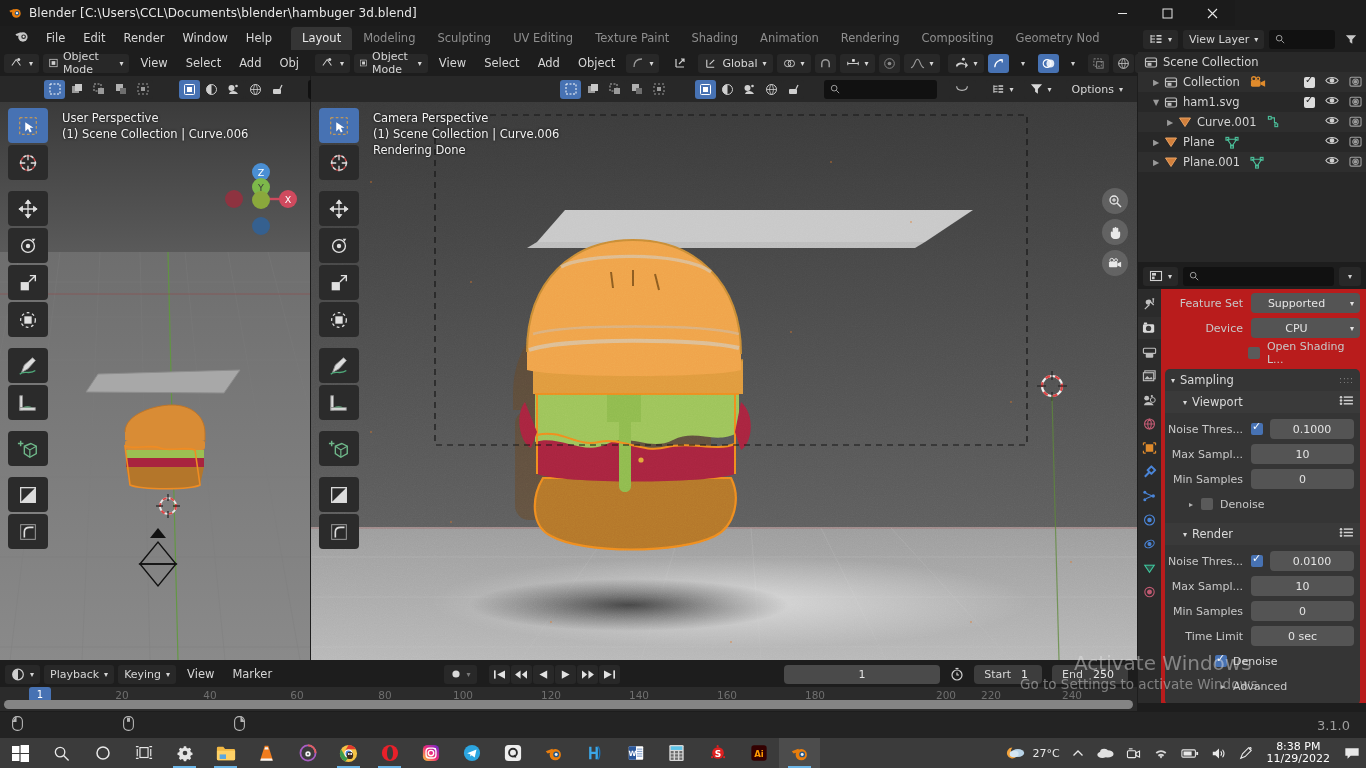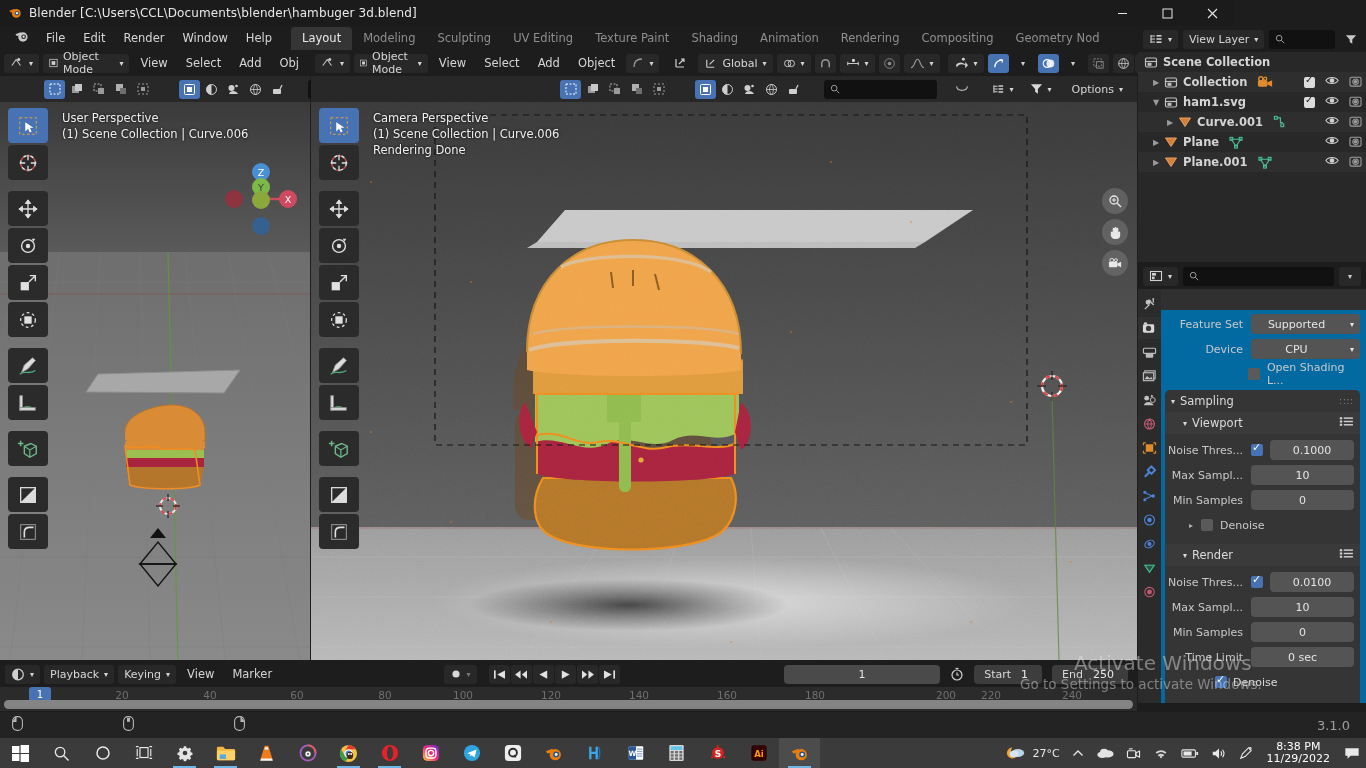--- a/index.html
+++ b/index.html
@@ -75,37 +75,37 @@
   .toolgap { height: 7px; }
   .gizmo { position: absolute; width: 78px; height: 78px; }
   .navbtns { position: absolute; display: flex; flex-direction: column; gap: 5px; }
   .navbtn { width: 26px; height: 26px; border-radius: 50%; background: rgba(120,120,120,.55);
             display: flex; align-items: center; justify-content: center; }
   .collapse-arrow { position: absolute; color: #b9b9b9; font-size: 12px; }
 
   
   #outliner { left: 1138px; top: 26px; width: 228px; height: 236px; background: #282828; }
   .ol-header { height: 26px; background: #1d1d1d; display: flex; align-items: center; padding: 0 5px; gap: 5px; }
-  .ol-row { height: 20px; display: flex; align-items: center; position: relative; font-size: 11.5px; color: #d4d4d4; font-weight: bold; }
+  .ol-row { height: 20px; display: flex; align-items: center; position: relative; font-size: 11.5px; color: #d4d4d4; }
   .ol-row.alt { background: #2e2e2e; }
   .ol-row .tri { width: 16px; text-align: center; color: #9a9a9a; font-size: 8px; }
   .ol-row .lbl { margin-left: 5px; white-space: nowrap; }
   .ol-right { position: absolute; right: 4px; display: flex; align-items: center; gap: 10px; }
   .ol-chk { width: 11px; height: 11px; background: #dcdcdc; border-radius: 2px; position: relative; }
   .ol-chk:after { content: "✓"; position: absolute; left: 1px; top: -3px; font-size: 10px; color: #1d1d1d; }
 
   
   #props { left: 1138px; top: 263px; width: 228px; height: 440px; background: #303030; }
   .pr-header { height: 26px; background: #1d1d1d; display: flex; align-items: center; padding: 0 5px; gap: 5px; }
   .pr-tabcol { position: absolute; left: 0; top: 26px; width: 23px; bottom: 0; background: #2b2b2b;
                display: flex; flex-direction: column; align-items: center; padding-top: 4px; gap: 2px; }
   .pr-tab { width: 23px; height: 22px; display: flex; align-items: center; justify-content: center; }
   .pr-tab.sel { background: #303030; }
-  .pr-body { position: absolute; left: 23px; top: 26px; right: 0; bottom: 0; background: #0369a1;
-             padding: 4px 6px 0 4px; overflow: hidden; margin-top: 21px; }
+  .pr-body { position: absolute; left: 23px; top: 26px; right: 0; bottom: 0; background: #b91c1c;
+             padding: 4px 6px 0 4px; overflow: hidden; }
   .row { display: flex; align-items: center; height: 20px; margin-bottom: 5px; }
   .row .lab { width: 86px; text-align: right; padding-right: 8px; font-size: 11px; color: #c8c8c8; white-space: nowrap; }
   .val { flex: 1; height: 20px; background: #545454; border-radius: 4px; color: #e4e4e4;
          font-size: 11px; display: flex; align-items: center; justify-content: center; }
   .val.dropd { background: #545454; justify-content: space-between; padding: 0 6px; gap: 14px; }
   .panel { background: #353535; border-radius: 5px; margin-top: 6px; }
   .panel-hd { height: 22px; display: flex; align-items: center; gap: 5px; padding: 0 6px; font-size: 11.5px; color: #dadada; }
   .sub-hd { height: 22px; display: flex; align-items: center; gap: 5px; padding: 0 6px 0 18px;
             font-size: 11.5px; color: #dadada; background: #3a3a3a; }
   .chk { width: 12px; height: 12px; border-radius: 2px; background: #4772b3; position: relative; flex: 0 0 auto; }

